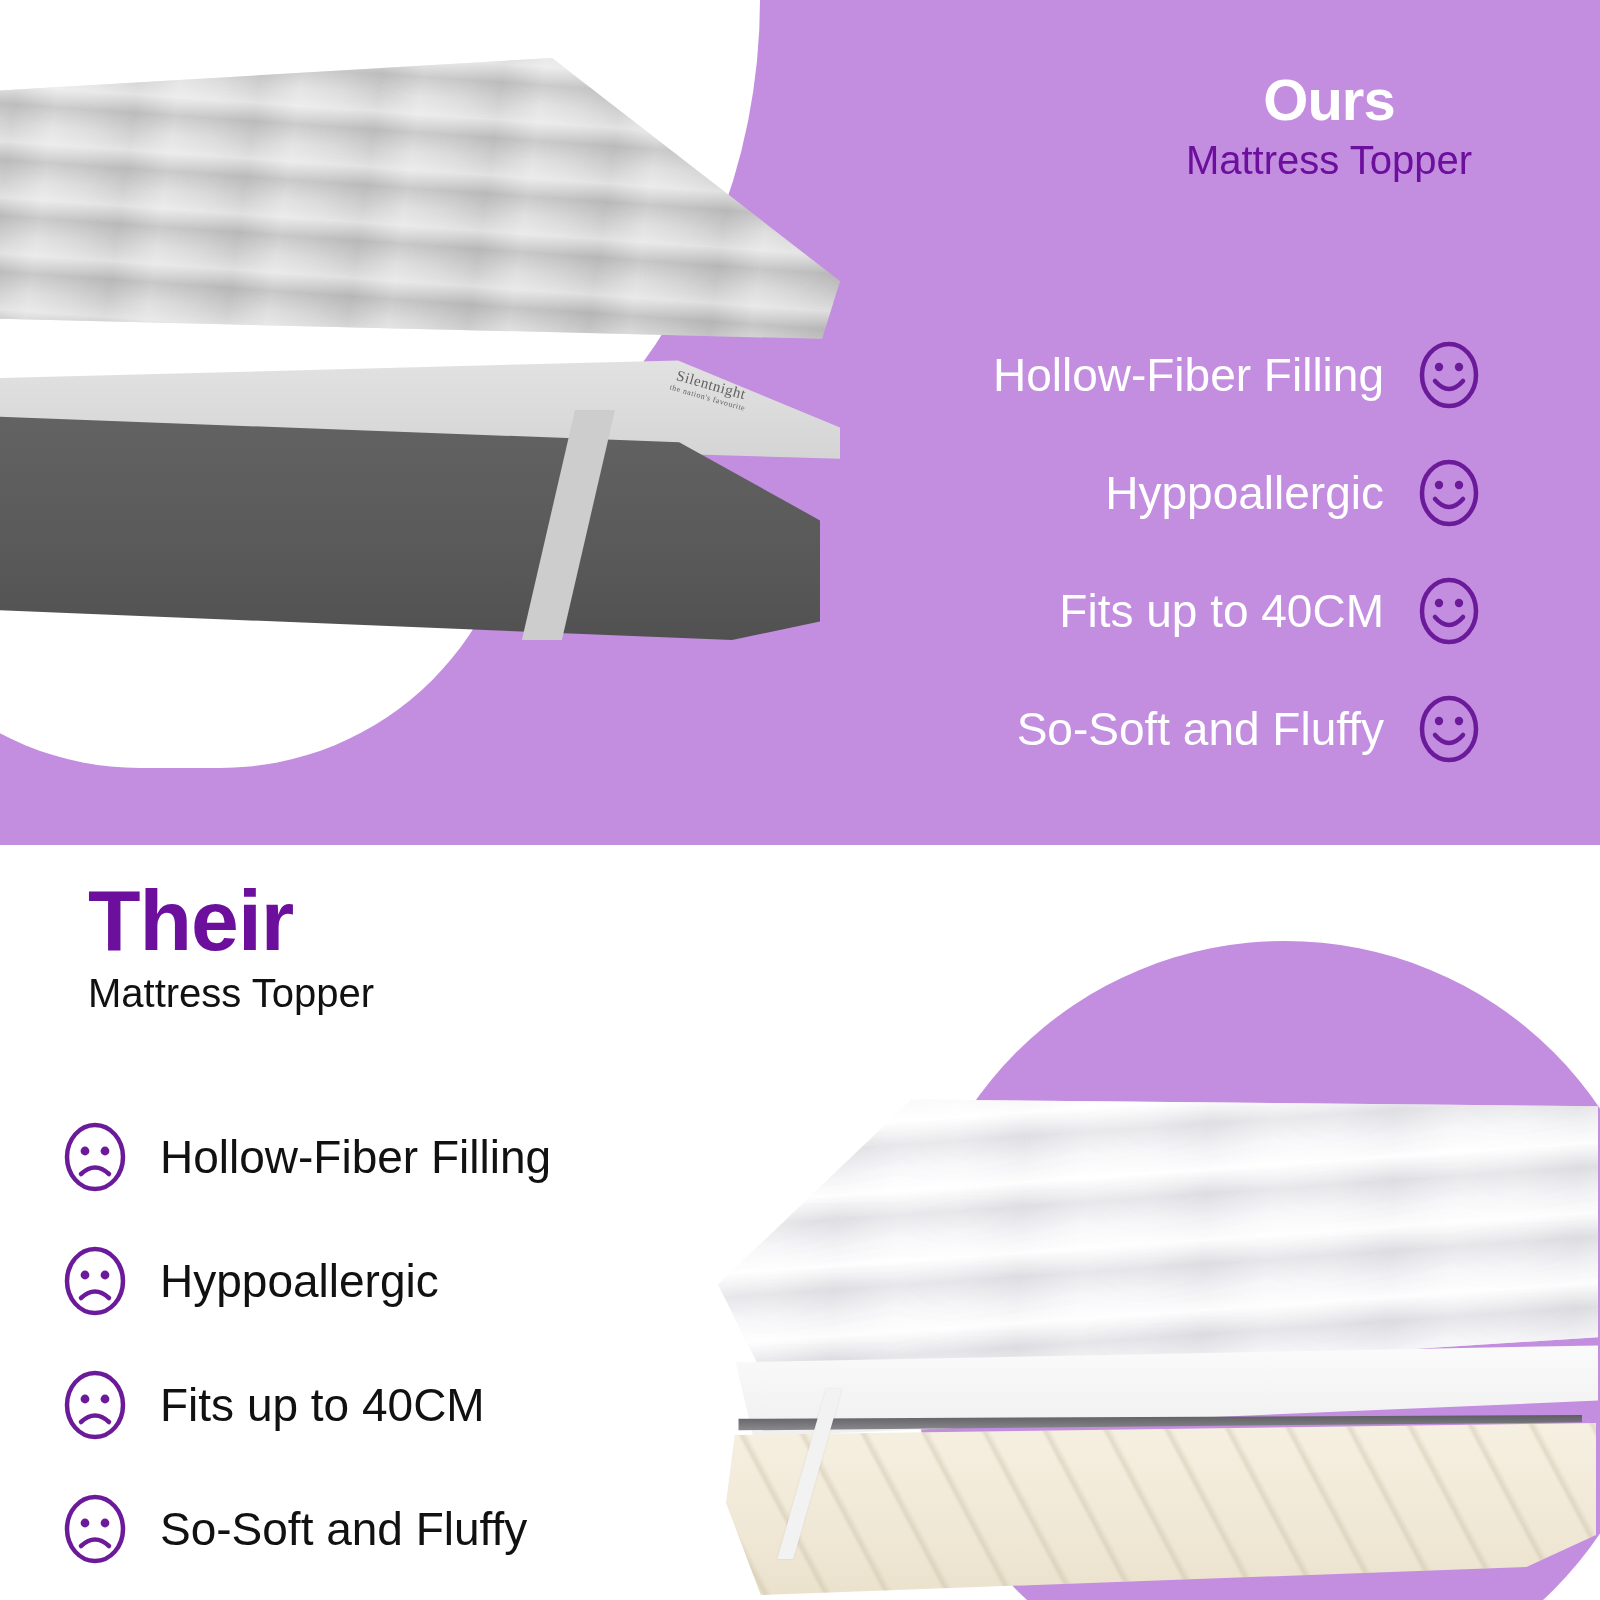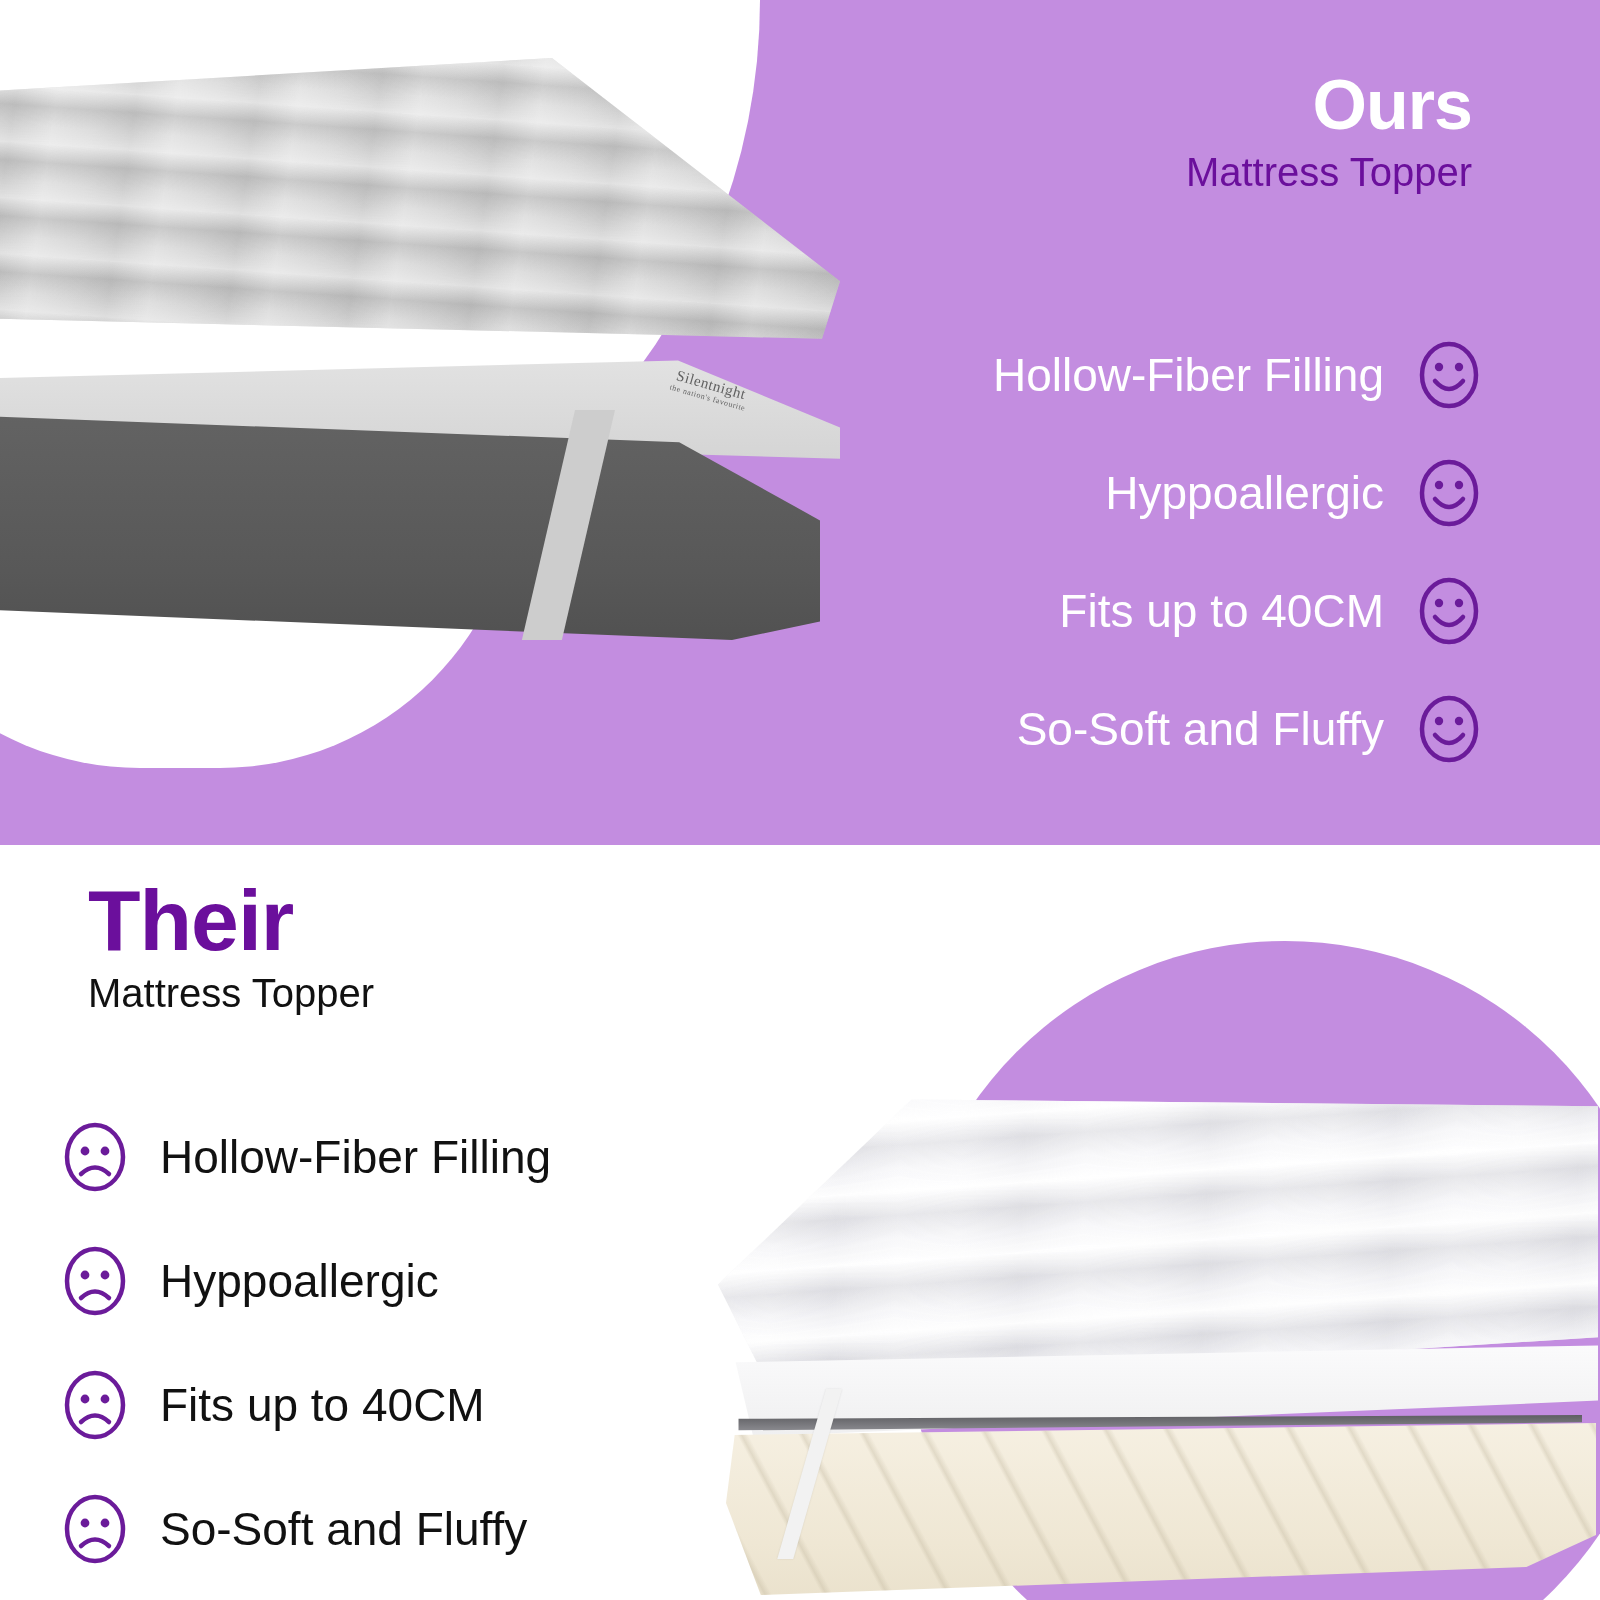--- a/index.html
+++ b/index.html
@@ -130,25 +130,26 @@
   .mg-label .l2 { font-size: 8px; display: block; }
 
   
   .ours-head {
     position: absolute;
     right: 128px;
     top: 72px;
     text-align: right;
   }
   .ours-title {
-    font-size: 70px;
+    font-size: 58px;
     font-weight: bold;
     color: #ffffff;
     line-height: .95;
     letter-spacing: -1px;
+    text-align: center;
   }
   .ours-sub {
     margin-top: 12px;
     font-size: 40px;
     color: #6b0f9c;
     line-height: 1.05;
   }
 
   
   .ours-list {

